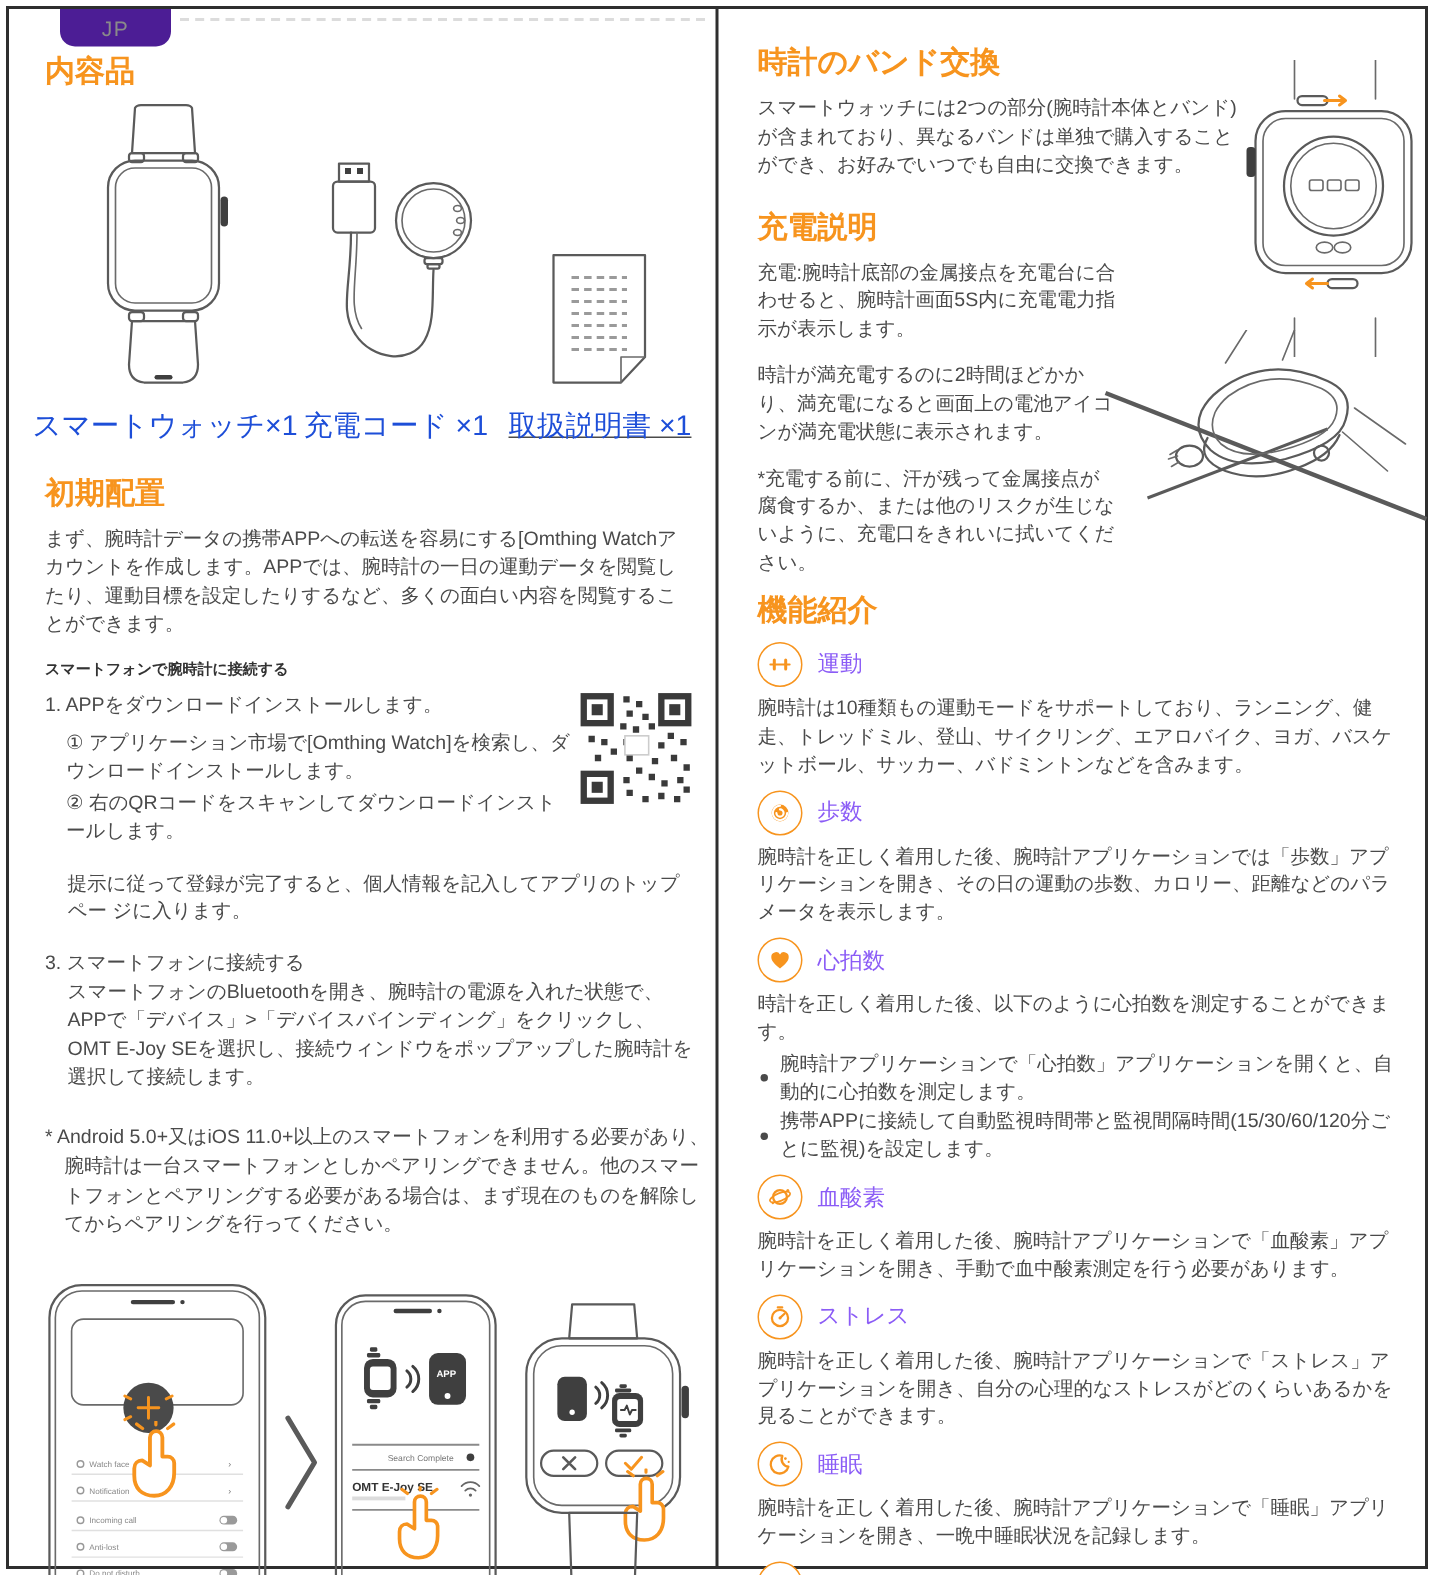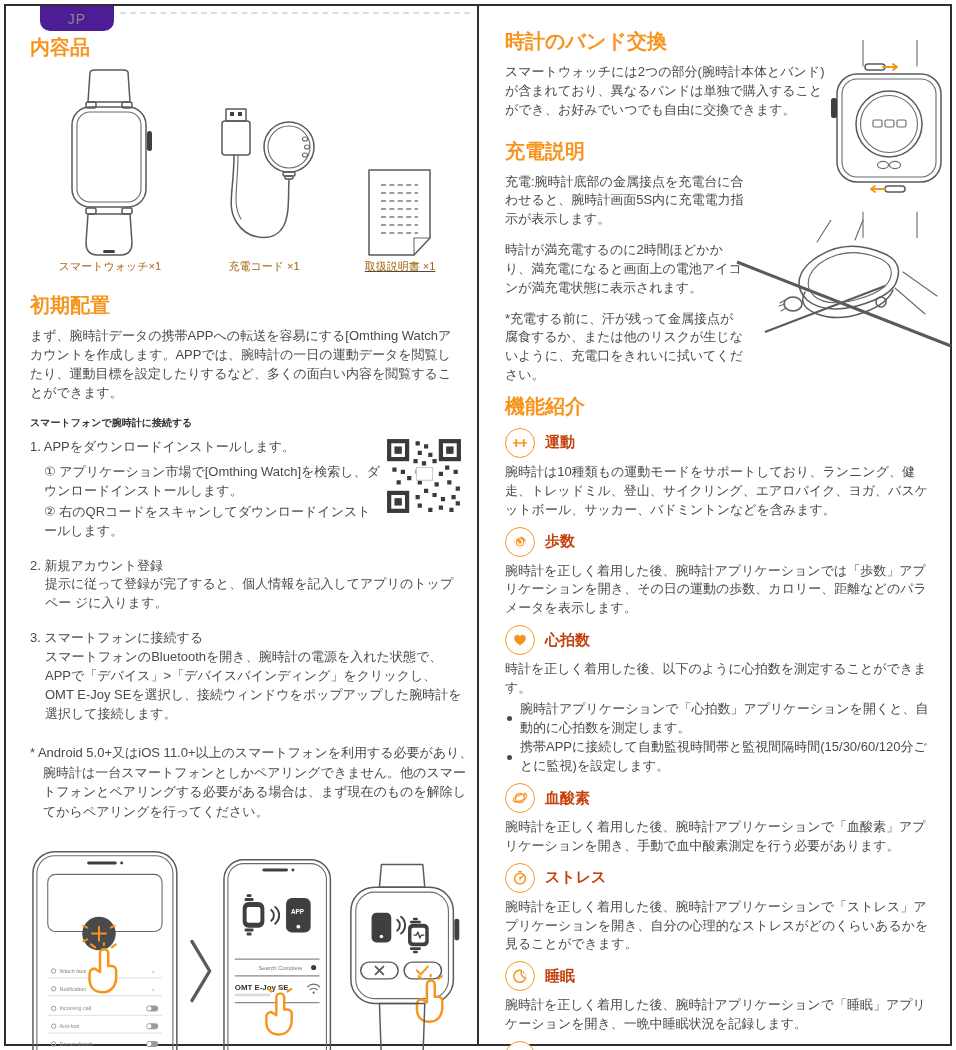--- a/index.html
+++ b/index.html
@@ -18,41 +18,41 @@
   }
   .col{position:absolute;}
   .col-left{left:30px;top:34px;width:432px;}
   .col-right{left:505px;top:28px;width:432px;}
   h2.sec{color:#f7941e;font-size:20px;font-weight:700;margin:0 0 8px;}
   p.body{font-size:13px;line-height:1.45;margin:0 0 8px;}
   .bold-sub{font-size:10px;font-weight:700;color:#333;margin:14px 0 8px;}
   
   .products{display:flex;align-items:flex-end;gap:10px;margin:6px 0 18px;}
   .figure{display:flex;flex-direction:column;align-items:center;}
-  .figure .cap{font-size:11px;color:#a16207;white-space:nowrap;}
+  .figure .cap{font-size:19px;color:#1d4ed8;margin-top:12px;white-space:nowrap;}
   .fig-watch{width:160px;} .fig-cable{width:128px;} .fig-manual{width:124px;text-decoration:underline;}
   
   .steps{position:relative;font-size:13px;line-height:1.45;}
   .steps .qr{position:absolute;right:0;top:0;}
   .step{margin:0 0 6px;width:352px;}
   .substep{margin:2px 0 2px 14px;width:338px;}
   .step-block{margin-top:16px;width:432px;}
   .step-body{margin-left:15px;}
   .note{margin-top:20px;padding-left:13px;text-indent:-13px;width:432px;font-size:13px;line-height:1.5;}
   .illus-row{display:flex;align-items:center;gap:8px;margin-top:26px;}
   
   .right-imgs-watchback{position:absolute;right:-8px;top:12px;}
   .right-imgs-charger{position:absolute;right:-16px;top:192px;}
   .band-p{width:324px;}
   .charge-p{width:240px;}
   .feat{margin-bottom:7px;}
   .feat-head{display:flex;align-items:center;gap:10px;margin:6px 0 5px;}
   .ficon{width:28px;height:28px;border:1.6px solid #f7941e;border-radius:50%;
     display:flex;align-items:center;justify-content:center;flex:0 0 auto;background:#fff;}
-  .feat-name{font-size:15px;font-weight:700;color:#c2410c;}
+  .feat-name{font-size:15px;font-weight:400;color:#8b5cf6;}
   .feat-body{font-size:13px;line-height:1.45;margin:0;}
   .hr-lead{font-size:13px;line-height:1.45;margin:0;}
   ul.hr-bullets{list-style:none;margin:2px 0 0;padding:0 0 0 2px;}
   ul.hr-bullets li{display:flex;align-items:center;gap:8px;font-size:13px;line-height:1.45;margin:1px 0;}
   ul.hr-bullets li .dot{width:5px;height:5px;border-radius:50%;background:#4a4a4a;flex:0 0 auto;}
   svg .ln{stroke:#5a5a5a;stroke-width:1.5;fill:none;stroke-linecap:round;stroke-linejoin:round;}
   svg .lnt{stroke:#6a6a6a;stroke-width:1.1;fill:none;stroke-linecap:round;stroke-linejoin:round;}
   svg .dk{fill:#3f3f3f;stroke:none;}
   svg .or{stroke:#f7941e;fill:none;stroke-width:2;stroke-linecap:round;stroke-linejoin:round;}
   svg text{font-family:"Liberation Sans","DejaVu Sans",sans-serif;}
@@ -151,21 +151,20 @@
         <rect x="57" y="8" width="7" height="7" fill="#3a3a3a"></rect>
       <rect x="5" y="54" width="13" height="13" fill="#fff"></rect>
         <rect x="8" y="57" width="7" height="7" fill="#3a3a3a"></rect>
       <rect x="29" y="28" width="15" height="12" fill="#fff" stroke="#cccccc"></rect>
     </svg>
     <div class="step">1. APPをダウンロードインストールします。</div>
     <div class="substep">① アプリケーション市場で[Omthing Watch]を検索し、ダウンロードインストールします。</div>
     <div class="substep">② 右のQRコードをスキャンしてダウンロードインストールします。</div>
 
     <div class="step-block">
-      <div>2. 新規アカウント登録</div>
       <div class="step-body">提示に従って登録が完了すると、個人情報を記入してアプリのトップペー ジに入ります。</div>
     </div>
 
     <div class="step-block">
       <div>3. スマートフォンに接続する</div>
       <div class="step-body">スマートフォンのBluetoothを開き、腕時計の電源を入れた状態で、APPで「デバイス」&gt;「デバイスバインディング」をクリックし、OMT E-Joy SEを選択し、接続ウィンドウをポップアップした腕時計を選択して接続します。</div>
     </div>
 
     <div class="note">* Android 5.0+又はiOS 11.0+以上のスマートフォンを利用する必要があり、腕時計は一台スマートフォンとしかペアリングできません。他のスマートフォンとペアリングする必要がある場合は、まず現在のものを解除してからペアリングを行ってください。</div>
   </div>

